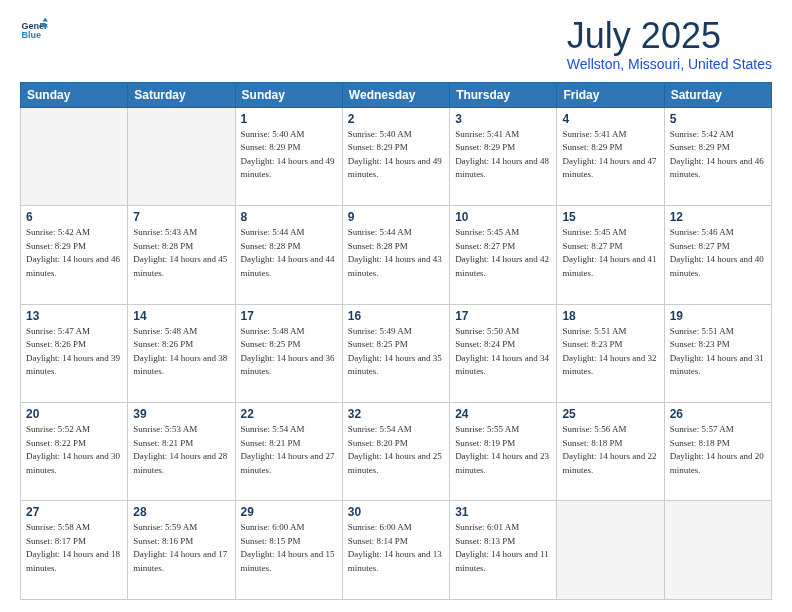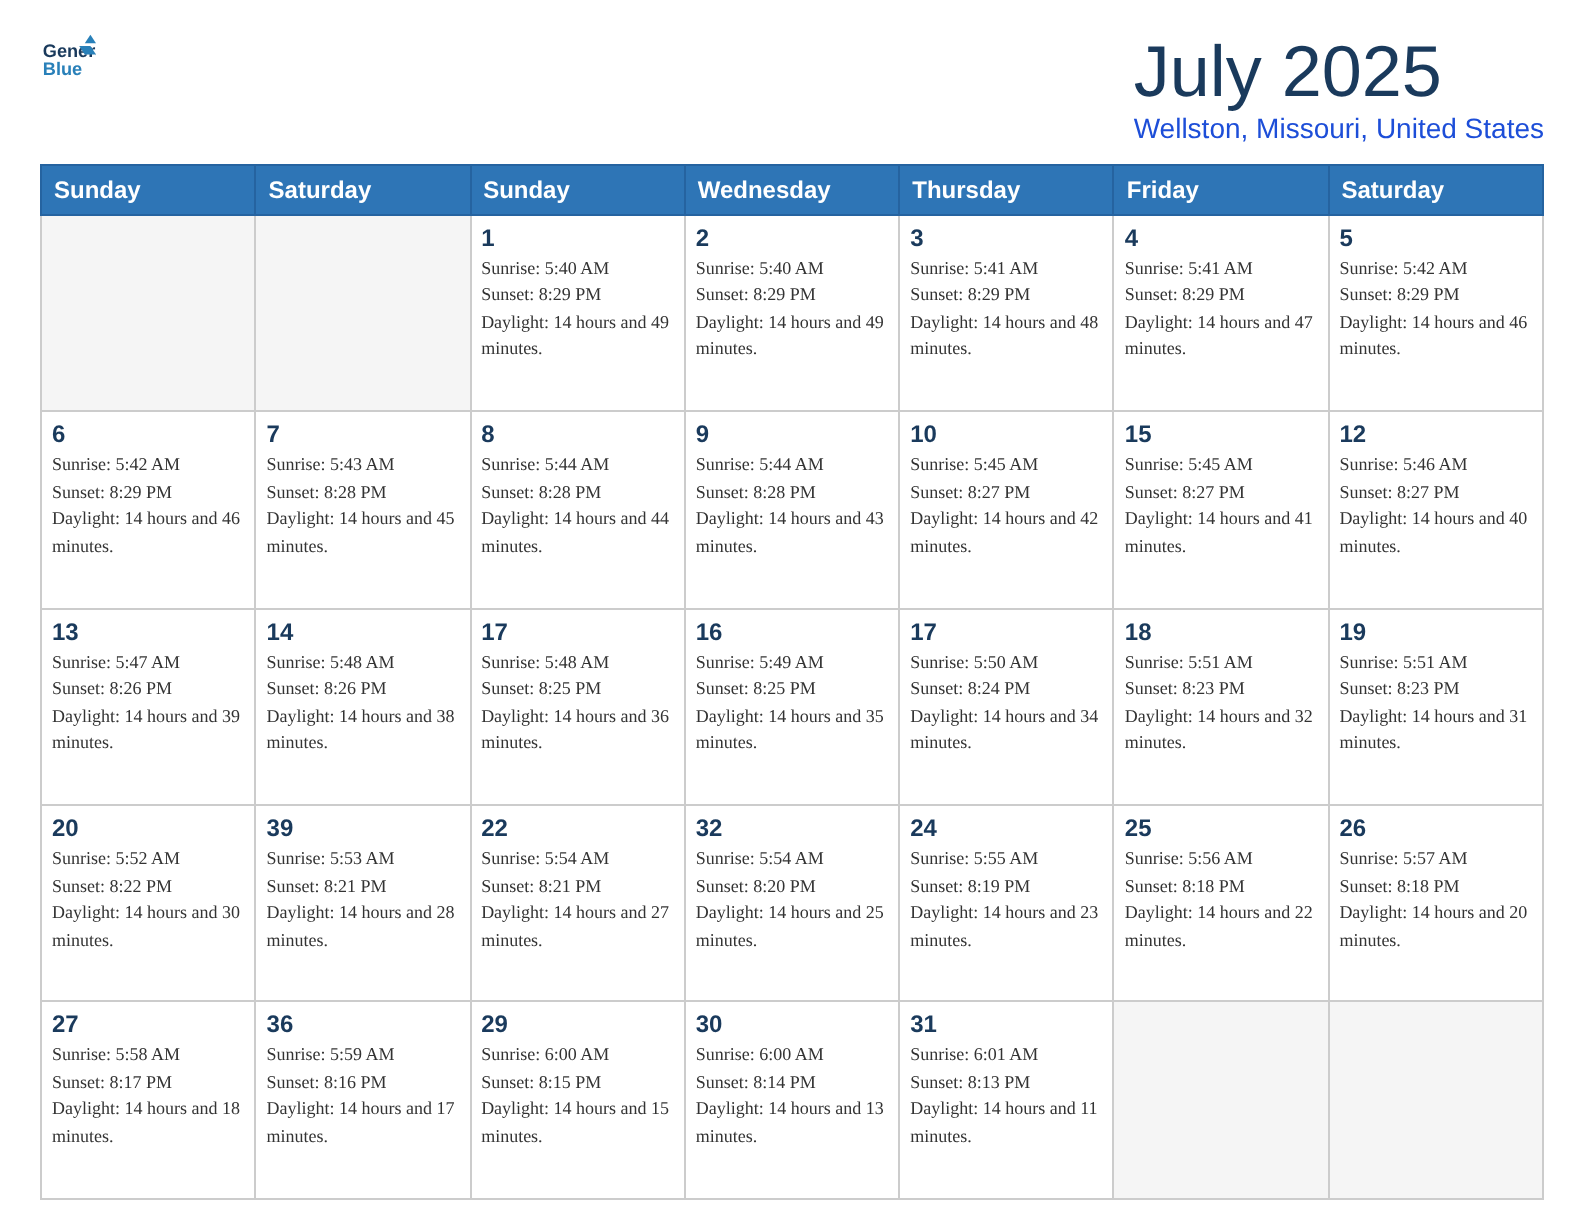--- a/index.html
+++ b/index.html
@@ -231,21 +231,21 @@
             <div class="day-number">26</div>
             <div class="day-info">Sunrise: 5:57 AM<br>Sunset: 8:18 PM<br>Daylight: 14 hours and 20 minutes.</div>
           </td>
         </tr>
         <tr>
           <td>
             <div class="day-number">27</div>
             <div class="day-info">Sunrise: 5:58 AM<br>Sunset: 8:17 PM<br>Daylight: 14 hours and 18 minutes.</div>
           </td>
           <td>
-            <div class="day-number">36</div>
+            <div class="day-number">28</div>
             <div class="day-info">Sunrise: 5:59 AM<br>Sunset: 8:16 PM<br>Daylight: 14 hours and 17 minutes.</div>
           </td>
           <td>
             <div class="day-number">29</div>
             <div class="day-info">Sunrise: 6:00 AM<br>Sunset: 8:15 PM<br>Daylight: 14 hours and 15 minutes.</div>
           </td>
           <td>
             <div class="day-number">30</div>
             <div class="day-info">Sunrise: 6:00 AM<br>Sunset: 8:14 PM<br>Daylight: 14 hours and 13 minutes.</div>
           </td>

